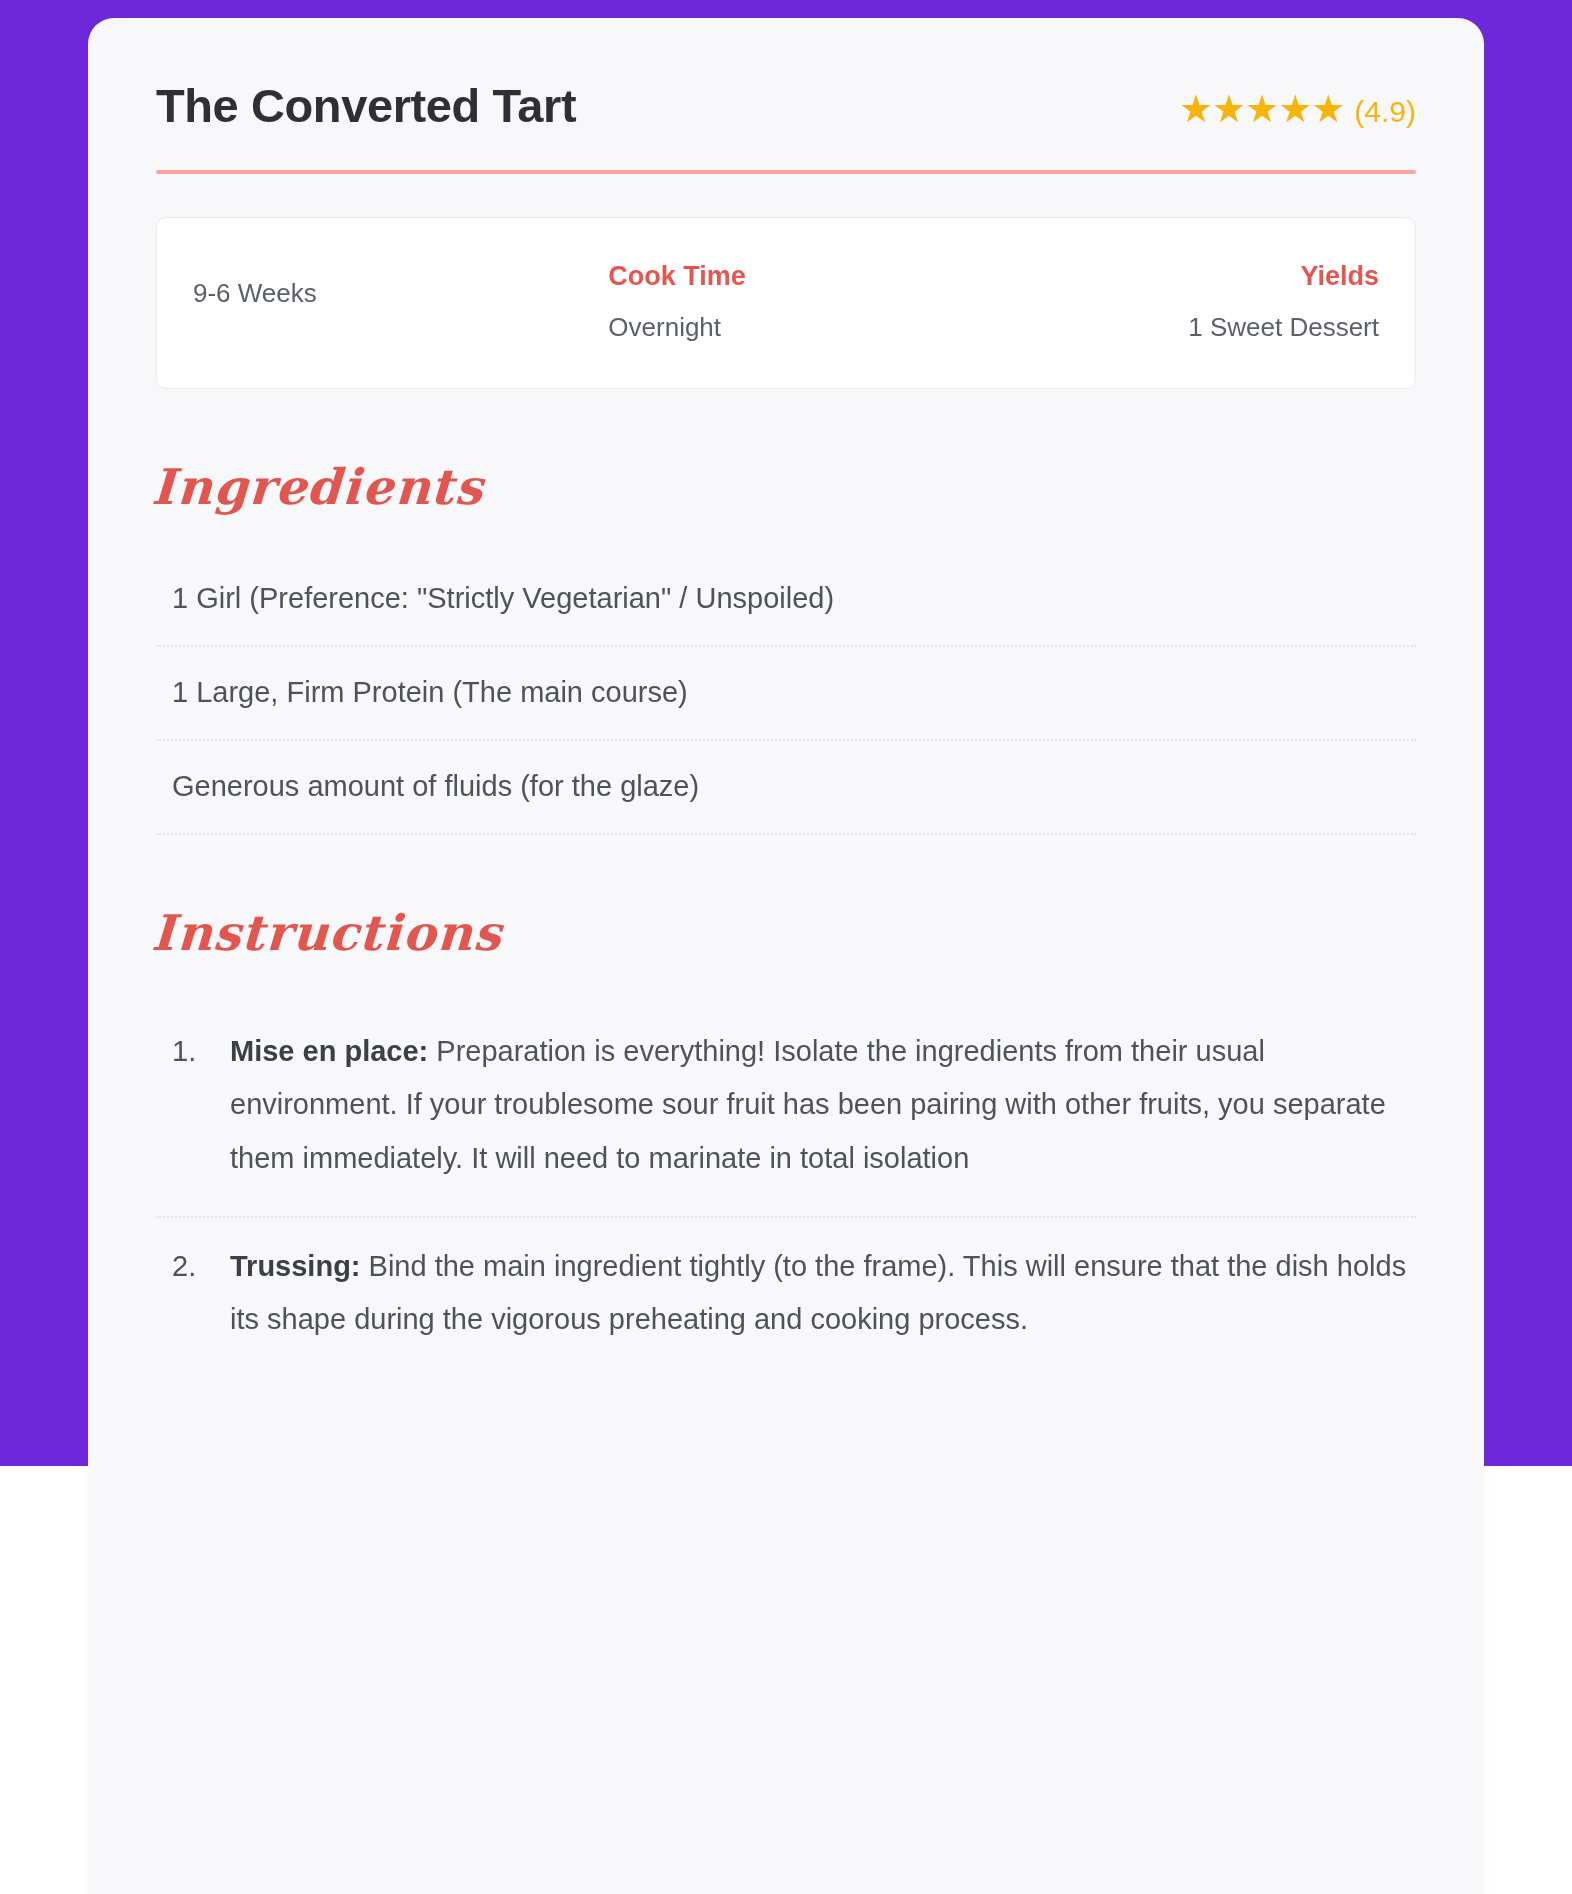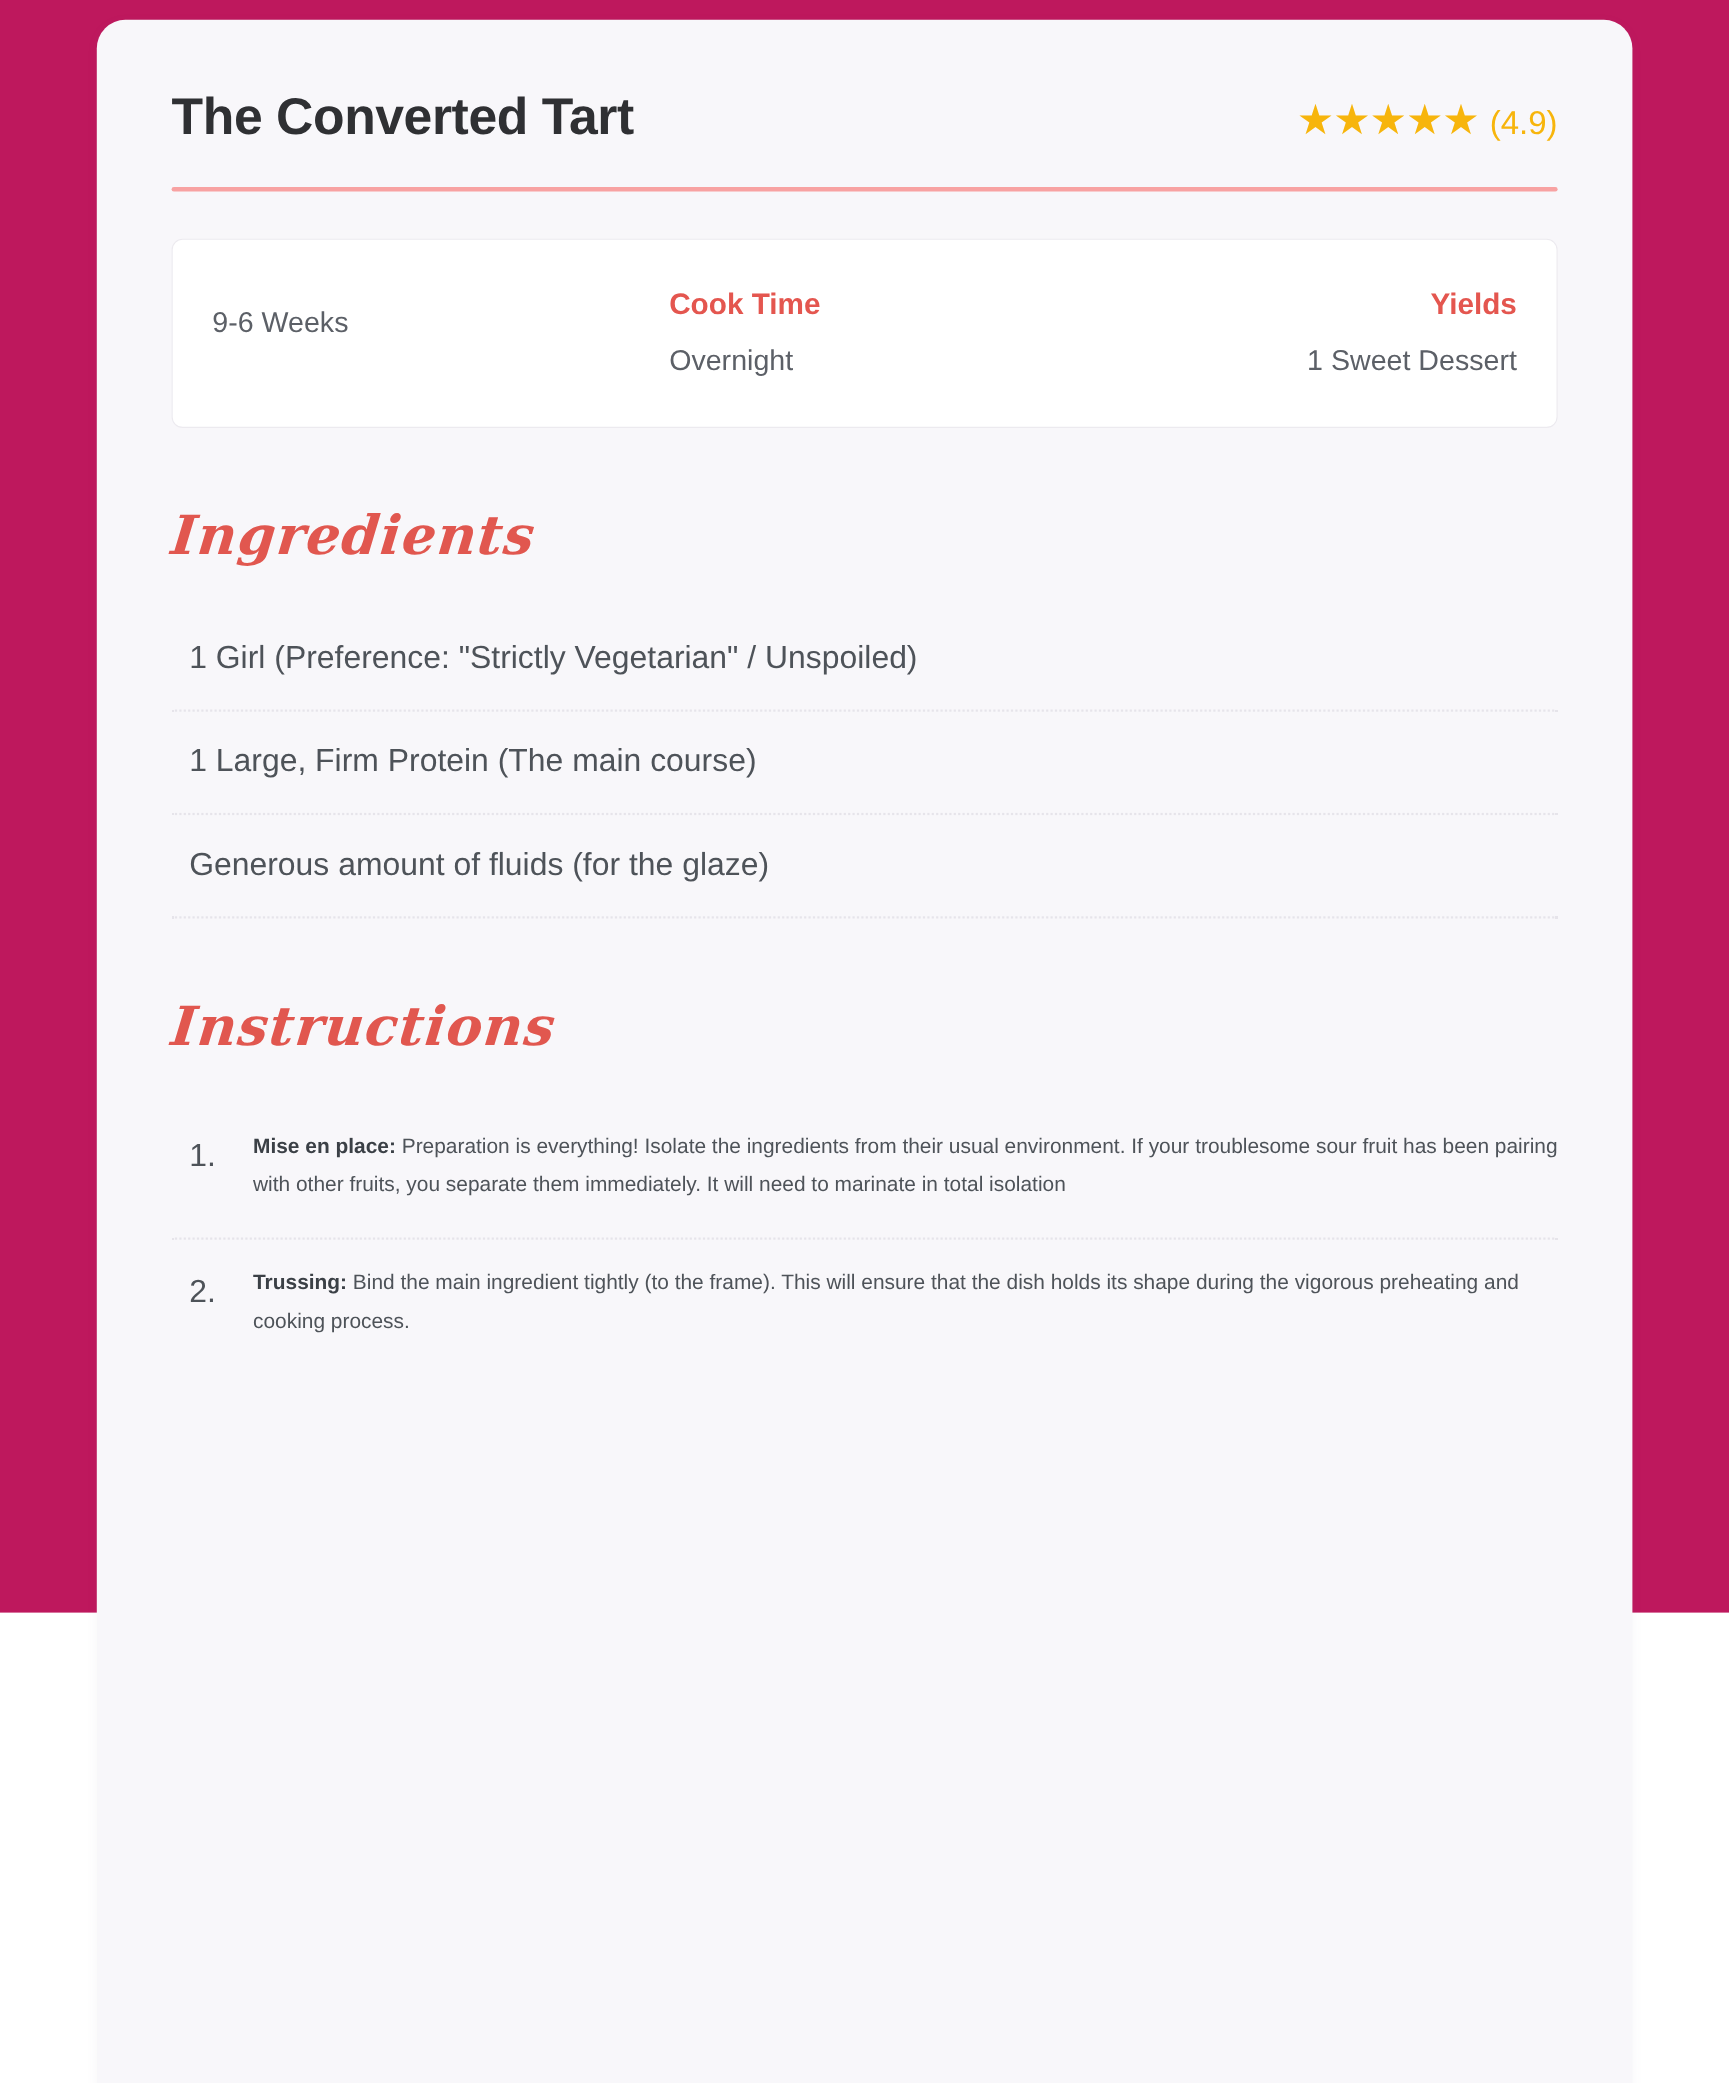--- a/index.html
+++ b/index.html
@@ -12,21 +12,21 @@
     height: 1894px;
     overflow: hidden;
     font-family: "Liberation Sans", sans-serif;
     -webkit-font-smoothing: antialiased;
   }
 
   .page {
     position: relative;
     width: 1572px;
     height: 1466px;
-    background: #be185d;
+    background: #6d28d9;
   }
 
   
   .recipe-card {
     position: absolute;
     left: 88px;
     top: 18px;
     width: 1396px;
     min-height: 2000px;
     background: #f8f7fa;
@@ -137,21 +137,21 @@
   
   .instructions {
     list-style: none;
     margin: 42px 0 0 0;
     padding: 0;
     counter-reset: step;
   }
   .instruction-item {
     position: relative;
     counter-increment: step;
-    font-size: 19px;
+    font-size: 29px;
     color: #4e5359;
     line-height: 1.85;
     padding: 22px 0 30px 74px;
     border-bottom: 2px dotted #e6e4ea;
   }
   .instruction-item:last-child { border-bottom: none; }
   .instruction-item::before {
     content: counter(step) ".";
     position: absolute;
     left: 16px;

